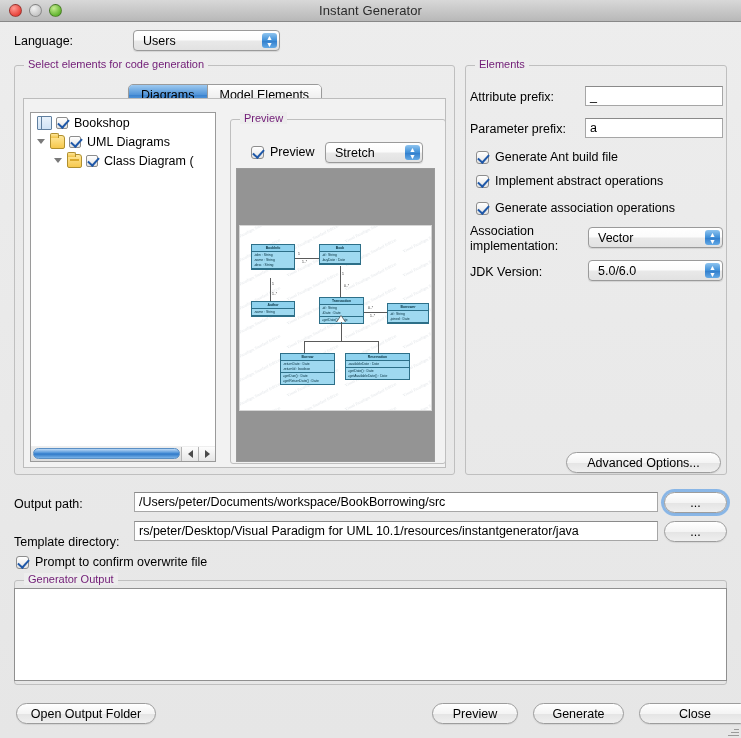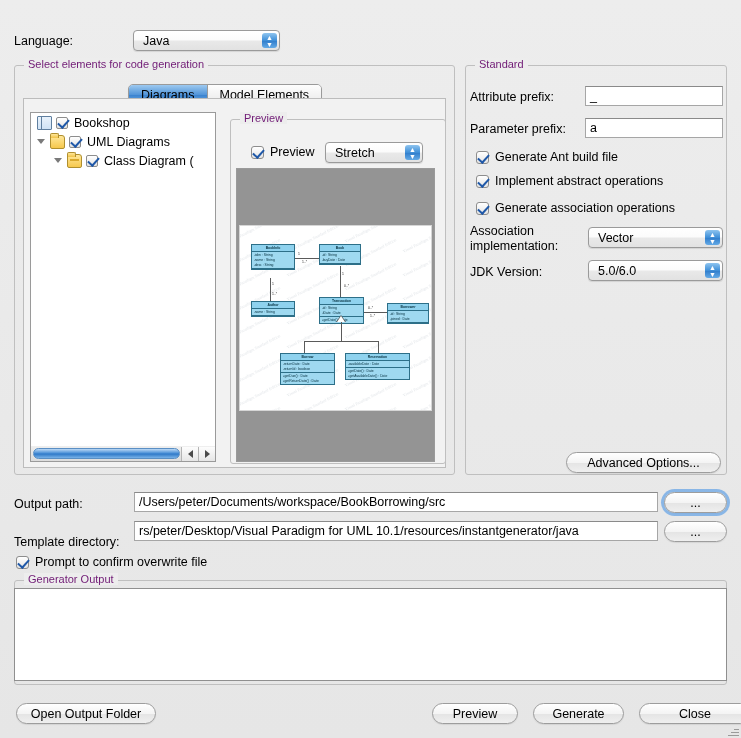--- a/index.html
+++ b/index.html
@@ -156,24 +156,32 @@
   #genout { position:absolute; left:14px; top:588px; width:713px; height:93px;
     background:#fff; border:1px solid #8f8f8f; }
   #resizer { position:absolute; right:2px; bottom:2px; width:11px; height:11px; }
   #resizer i { position:absolute; right:0; background:#9a9a9a; height:1px; }
 </style>
 </head>
 <body>
 
 <div id="window">
 
+  <div id="titlebar">
+    <div class="traffic">
+      <div class="tl red"></div>
+      <div class="tl yellow"></div>
+      <div class="tl green"></div>
+    </div>
+    <div id="title-text">Instant Generator</div>
+  </div>
 
   <div style="position:absolute;left:14px;top:34px;" class="label">Language:</div>
   <div class="popup" style="position:absolute;left:133px;top:30px;width:147px;">
-    <span class="pv">Java</span>
+    <span class="pv">Users</span>
     <span class="arrows">▲<br>▼</span>
   </div>
 
   <div class="group" style="left:14px;top:65px;width:441px;height:410px;">
     <span class="gtitle">Select elements for code generation</span>
   </div>
 
   <div class="tabbar" style="left:128px;top:84px;">
     <div class="tab sel">Diagrams</div>
     <div class="tab">Model Elements</div>
@@ -347,21 +355,21 @@
           <div class="lnk" style="left: 64px; top: 115px; width: 74px; height: 0.6px;"></div>
           <div class="lnk" style="left: 64px; top: 115px; width: 0.6px; height: 12px;"></div>
           <div class="lnk" style="left: 138px; top: 115px; width: 0.6px; height: 12px;"></div>
           <div style="position: absolute; left: 96px; top: 89px; width: 0px; height: 0px; border-left: 5px solid transparent; border-right: 5px solid transparent; border-bottom: 7px solid rgb(90, 90, 90);"></div>
           <div style="position: absolute; left: 97px; top: 90px; width: 0px; height: 0px; border-left: 4px solid transparent; border-right: 4px solid transparent; border-bottom: 6px solid rgb(255, 255, 255);"></div>
         </div>
     </div>
   </div>
 
   <div class="group" style="left:465px;top:65px;width:262px;height:410px;">
-    <span class="gtitle">Standard</span>
+    <span class="gtitle">Elements</span>
   </div>
 
   <div class="label" style="position:absolute;left:470px;top:90px;">Attribute prefix:</div>
   <div class="tfield" style="position:absolute;left:585px;top:86px;width:138px;">_</div>
 
   <div class="label" style="position:absolute;left:470px;top:122px;">Parameter prefix:</div>
   <div class="tfield" style="position:absolute;left:585px;top:118px;width:138px;">a</div>
 
   <div class="cb" style="position:absolute;left:476px;top:150px;">
     <span class="box on"></span>

